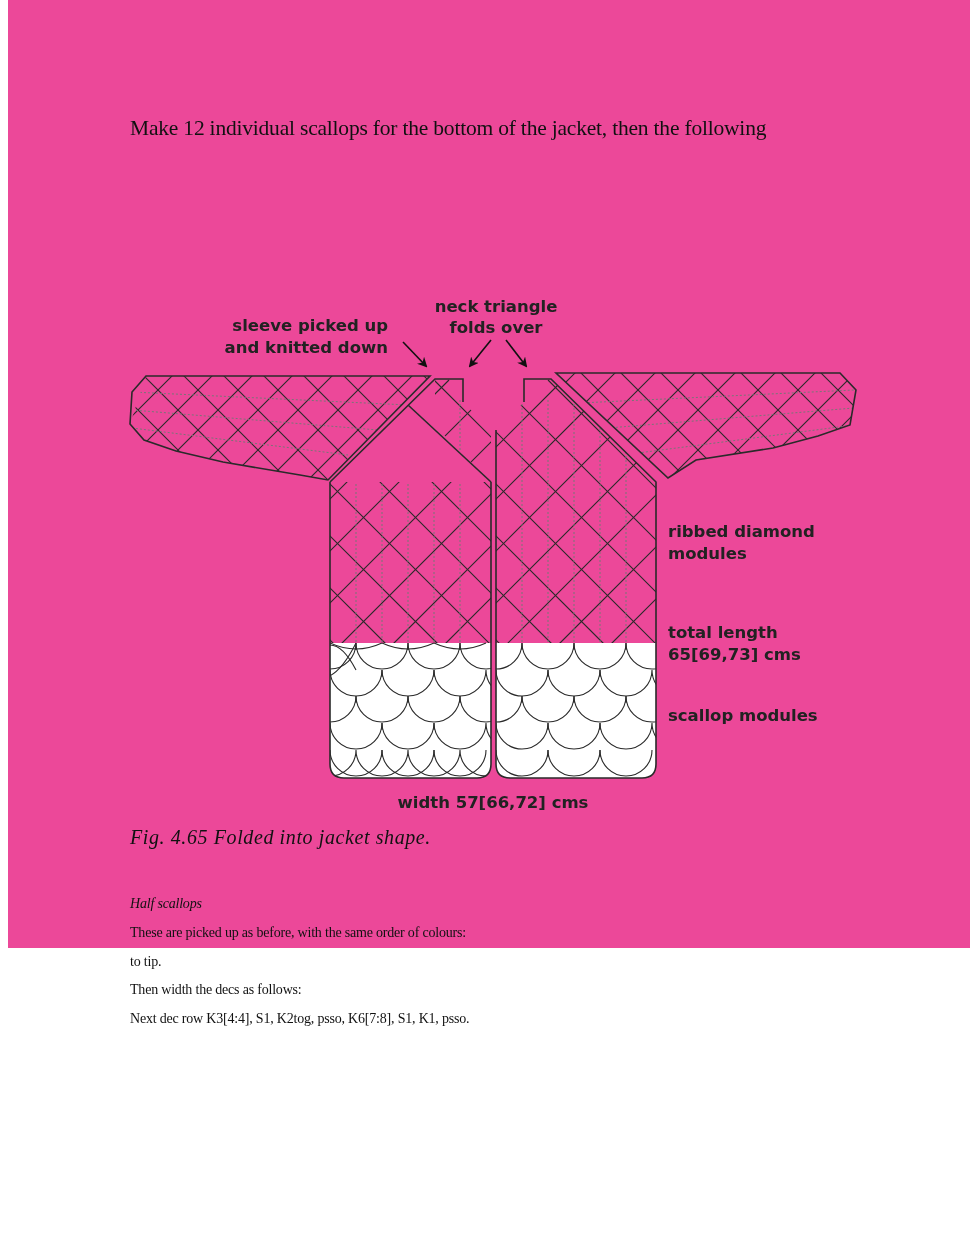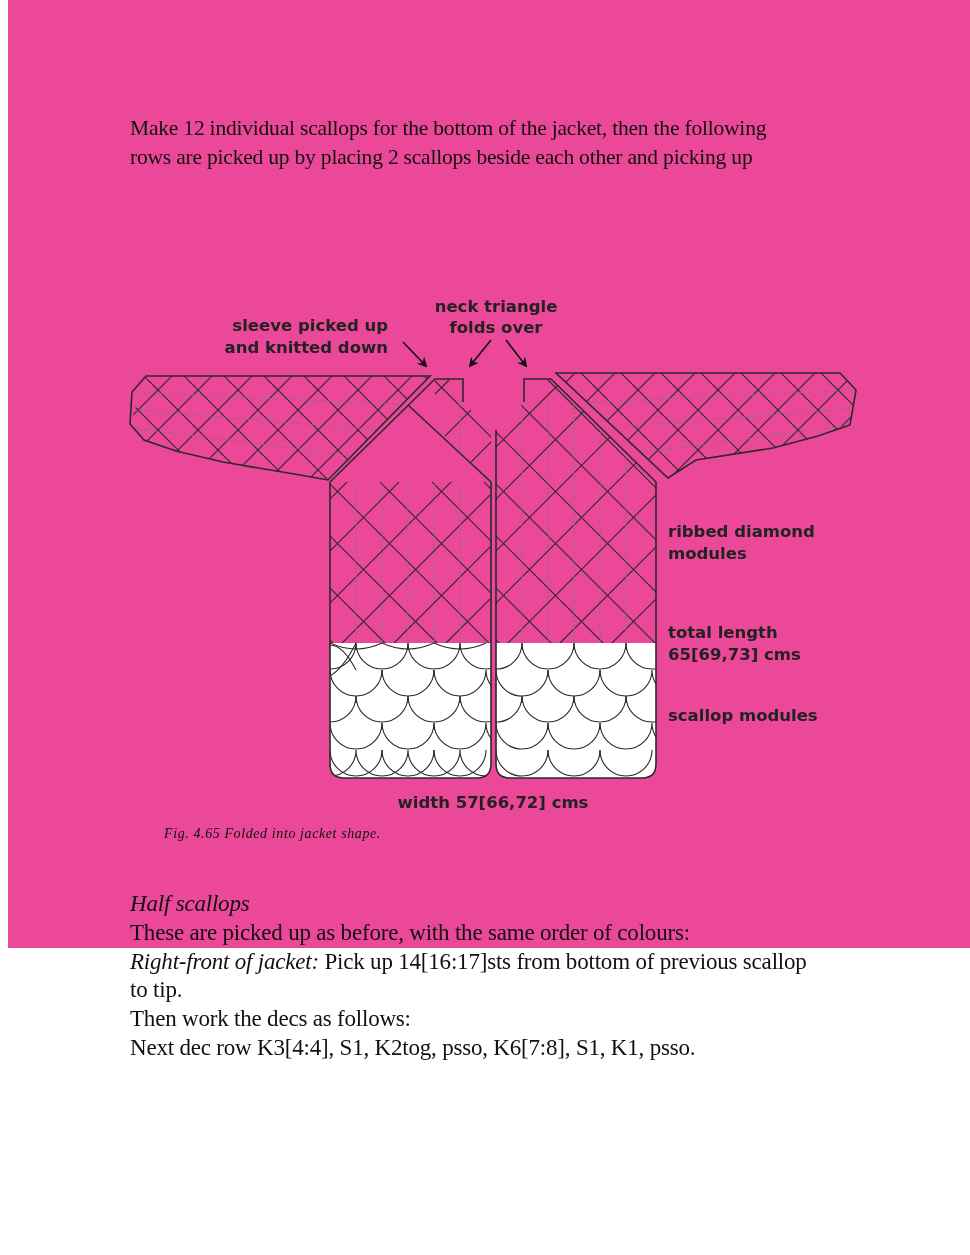--- a/index.html
+++ b/index.html
@@ -2,36 +2,35 @@
 <html><head>
 <meta charset="utf-8">
 <style>
   html, body { margin: 0; padding: 0; background: #ffffff; }
   body { width: 970px; height: 1255px; position: relative; overflow: hidden; }
   .page { position: absolute; left: 8px; top: 0; width: 970px; height: 948px; background: #ec4899; }
   .serif { font-family: "Liberation Serif", "DejaVu Serif", serif; color: #111; }
   .para { position: absolute; left: 122px; width: 740px; font-size: 21.5px; line-height: 28.5px; letter-spacing: -0.2px; }
   .para p { margin: 0; }
   .link { color: #1a1aa6; }
-  .caption { position: absolute; left: 122px; top: 826px; font-size: 14px; font-style: italic; letter-spacing: 0.6px; margin-left: 34px; }
-  .section2 { position: absolute; left: 122px; top: 890px; width: 740px; font-size: 23px; line-height: 28.8px; letter-spacing: -0.2px; }
+  .caption { position: absolute; left: 122px; top: 826px; font-size: 20px; font-style: italic; letter-spacing: 0.6px; }
+  .section2 { position: absolute; left: 122px; top: 890px; width: 740px; font-size: 14px; line-height: 28.8px; letter-spacing: -0.2px; }
   .section2 p { margin: 0; }
   .it { font-style: italic; }
   .b { font-weight: normal; }
   .diagram { position: absolute; left: 0; top: 280px; width: 970px; height: 540px; }
   .lbl { font-family: "DejaVu Sans", sans-serif; font-weight: bold; font-size: 16.5px; fill: #222; }
 </style>
 </head>
 <body>
 
 <div class="page">
 
   <div class="para serif" style="top:114px;">
     <p>Make 12 individual scallops for the bottom of the jacket, then the following</p>
-    <p>rows are picked up by placing 2 scallops beside each other and picking up</p>
   </div>
 
   <svg class="diagram" viewBox="0 280 970 540" xmlns="http://www.w3.org/2000/svg">
     <defs>
       <marker id="arrowhead" markerWidth="10" markerHeight="10" refX="8" refY="5" orient="auto" markerUnits="userSpaceOnUse">
         <path d="M0,0 L10,5 L0,10 L3,5 Z" fill="#111"></path>
       </marker>
       <clipPath id="clipLeftBody">
         <path d="M322,482 L322,764 Q322,778 336,778 L469,778 Q483,778 483,764 L483,482 L427,426 L427,379 L455,379 L455,402 L483,430 L483,482 Z"></path>
       </clipPath>
@@ -154,19 +153,18 @@
       </g>
       <path d="M488,430 L488,764 Q488,778 502,778 L634,778 Q648,778 648,764 L648,482 L543,379 L516,379 L516,402" stroke-width="1.6"></path>
     </g>
   </svg>
 
   <div class="caption serif">Fig. 4.65 Folded into jacket shape.</div>
 
   <div class="section2 serif">
     <p class="it">Half scallops</p>
     <p>These are picked up as before, with the same order of colours:</p>
-    <p><span class="it">Right-front of jacket:</span><span> Pick up 14[16:17]sts from bottom of previous scallop</span></p>
     <p>to tip.</p>
-    <p>Then work the decs as follows:</p>
+    <p>Then width the decs as follows:</p>
     <p><span class="b">Next dec row</span><span> K3[4:4], S1, K2tog, psso, K6[7:8], S1, K1, psso.</span></p>
   </div>
 
 </div>
 
 </body></html>

